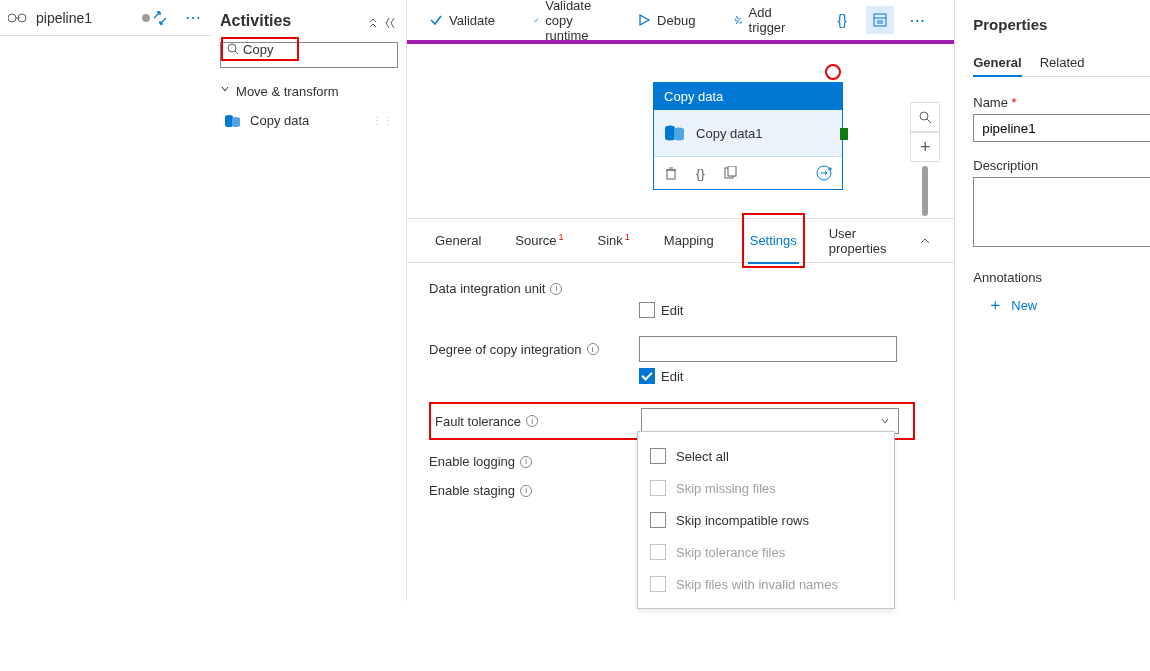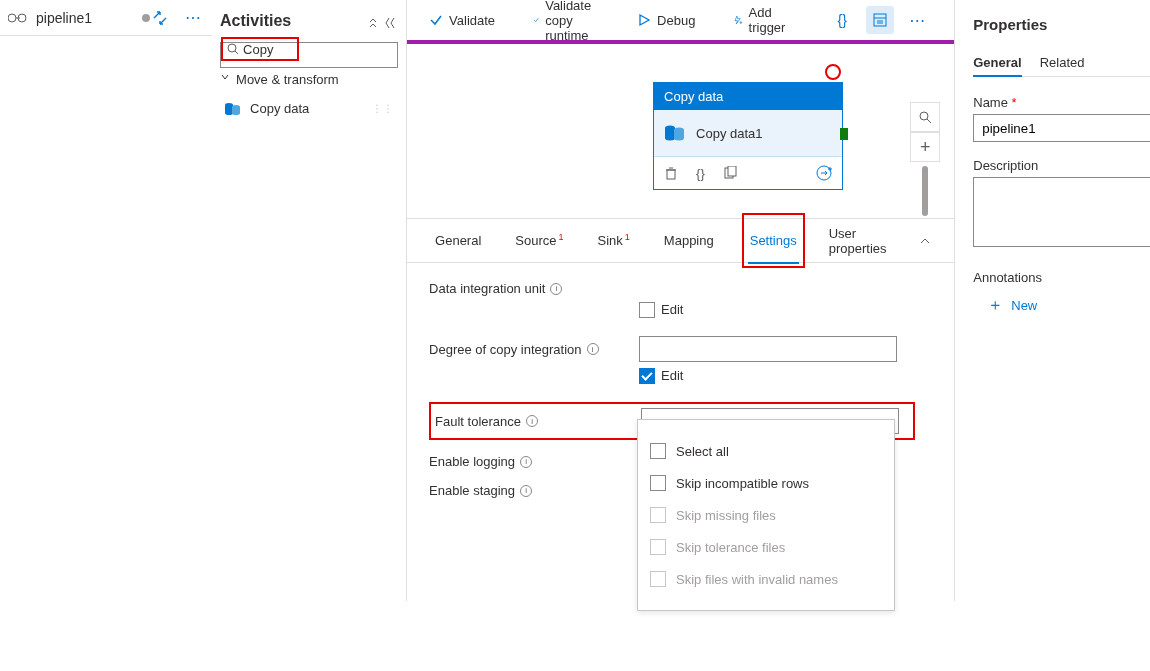--- a/index.html
+++ b/index.html
@@ -11,21 +11,21 @@
   .dot { width: 8px; height: 8px; border-radius: 50%; background: #a19f9d; margin-left: 50px; }
   .topbar-right { margin-left: auto; display: flex; align-items: center; gap: 14px; }
   .icon-btn { width: 20px; height: 20px; display: flex; align-items: center; justify-content: center; color: #0078d4; cursor: pointer; }
   .main { display: flex; flex: 1; min-height: 0; }
 
   .sidebar { width: 195px; border-right: 1px solid #e1dfdd; padding: 12px 8px; display: flex; flex-direction: column; }
   .sidebar-header { display: flex; align-items: flex-end; margin-bottom: 12px; }
   .sidebar-title { font-weight: 600; font-size: 16px; flex: 1; }
   .collapse-icons { display: flex; gap: 4px; color: #605e5c; }
   .search-wrap { border: 2.5px solid #e60000; width: 78px; height: 24px; display: flex; align-items: center; padding: 0 4px; margin-bottom: 12px; }
-  .search-row-outer { border: 1px solid #8a8886; height: 26px; display: flex; align-items: center; padding: 0; }
+  .search-row-outer { border: 1px solid #8a8886; height: 26px; display: flex; align-items: center; padding: 0; margin-bottom: 12px; }
   .search-icon-sm { width: 12px; height: 12px; margin-right: 4px; }
   .section-row { display: flex; align-items: flex-start; gap: 6px; padding: 4px 0; cursor: pointer; }
   .chev-sm { width: 10px; height: 10px; }
   .activity-item { display: flex; align-items: center; gap: 8px; padding: 6px 4px; margin-top: 4px; cursor: pointer; }
   .blue-cyl { width: 18px; height: 14px; }
   .grip { color: #c8c6c4; margin-left: auto; font-size: 10px; letter-spacing: 1px; }
 
   .center { flex: 1; display: flex; flex-direction: column; min-width: 0; border-right: 1px solid #e1dfdd; }
   .toolbar { display: flex; align-items: center; gap: 38px; height: 44px; padding: 0 22px; border-bottom: 4px solid #a21caf; }
   .tool-item { display: flex; align-items: center; gap: 6px; cursor: pointer; }
@@ -54,30 +54,30 @@
   .red-box-settings .inner { color: #0078d4; }
   .red-box-settings::after { content: ""; position: absolute; left: 4px; right: 4px; bottom: 2px; height: 2px; background: #0078d4; }
   .collapse-tab { margin-left: auto; color: #605e5c; cursor: pointer; }
 
   .settings-body { padding: 18px 22px; position: relative; flex: 1; }
   .form-row { display: flex; align-items: center; margin-bottom: 6px; }
   .form-label { width: 210px; display: flex; align-items: center; gap: 5px; }
   .info-ic { width: 12px; height: 12px; border: 1px solid #8a8886; border-radius: 50%; display: inline-flex; align-items: center; justify-content: center; font-size: 8px; color: #605e5c; }
   .sel { width: 258px; height: 26px; border: 1px solid #8a8886; background: #fff; display: flex; align-items: center; padding: 0 8px; justify-content: space-between; cursor: pointer; }
   .chev-dn { width: 10px; height: 10px; }
-  .chk-row { display: flex; align-items: flex-start; gap: 6px; margin-left: 210px; margin-bottom: 18px; }
+  .chk-row { display: flex; align-items: center; gap: 6px; margin-left: 210px; margin-bottom: 18px; }
   .chkbox { width: 16px; height: 16px; border: 1px solid #8a8886; display: flex; align-items: center; justify-content: center; }
   .chkbox.checked { background: #0078d4; border-color: #0078d4; }
   .chkbox.checked::after { content: ""; width: 4px; height: 8px; border: solid #fff; border-width: 0 2px 2px 0; transform: rotate(45deg); margin-top: -2px; }
   .txt-input { width: 258px; height: 26px; border: 1px solid #8a8886; background: #fff; }
   .red-box-ft { border: 2.5px solid #e60000; padding: 4px 4px; display: flex; align-items: center; width: 486px; margin-bottom: 14px; }
   .red-box-ft .form-label { width: 206px; }
   .ft-sel { width: 258px; height: 26px; border: 1px solid #8a8886; background: #fff; display: flex; align-items: center; justify-content: flex-end; padding: 0 8px; cursor: pointer; }
 
-  .dropdown { position: absolute; left: 230px; top: 156px; width: 258px; border: 1px solid #c8c6c4; background: #fff; box-shadow: 0 2px 6px rgba(0,0,0,0.1); padding: 15px 0; }
+  .dropdown { position: absolute; left: 230px; top: 168px; width: 258px; border: 1px solid #c8c6c4; background: #fff; box-shadow: 0 2px 6px rgba(0,0,0,0.1); padding: 8px 0; }
   .dd-item { display: flex; align-items: center; gap: 10px; padding: 8px 12px; cursor: pointer; }
   .dd-item.disabled { color: #a19f9d; cursor: default; }
   .dd-chk { width: 16px; height: 16px; border: 1px solid #8a8886; flex-shrink: 0; }
   .dd-item.disabled .dd-chk { border-color: #c8c6c4; }
 
   .props { width: 292px; padding: 16px 18px; }
   .props-title { font-weight: 600; font-size: 15px; margin-bottom: 16px; }
   .props-tabs { display: flex; gap: 18px; border-bottom: 1px solid #e1dfdd; margin-bottom: 18px; }
   .ptab { padding: 6px 0; cursor: pointer; position: relative; }
   .ptab.active { font-weight: 600; }
@@ -309,27 +309,27 @@
             <span>Enable staging</span>
             <span class="info-ic">i</span>
           </div>
         </div>
 
         <div class="dropdown">
           <div class="dd-item">
             <div class="dd-chk"></div>
             <span>Select all</span>
           </div>
+          <div class="dd-item disabled">
+            <div class="dd-chk"></div>
+            <span>Skip missing files</span>
+          </div>
           <div class="dd-item">
             <div class="dd-chk"></div>
             <span>Skip incompatible rows</span>
-          </div>
-          <div class="dd-item disabled">
-            <div class="dd-chk"></div>
-            <span>Skip missing files</span>
           </div>
           <div class="dd-item disabled">
             <div class="dd-chk"></div>
             <span>Skip tolerance files</span>
           </div>
           <div class="dd-item disabled">
             <div class="dd-chk"></div>
             <span>Skip files with invalid names</span>
           </div>
         </div>

